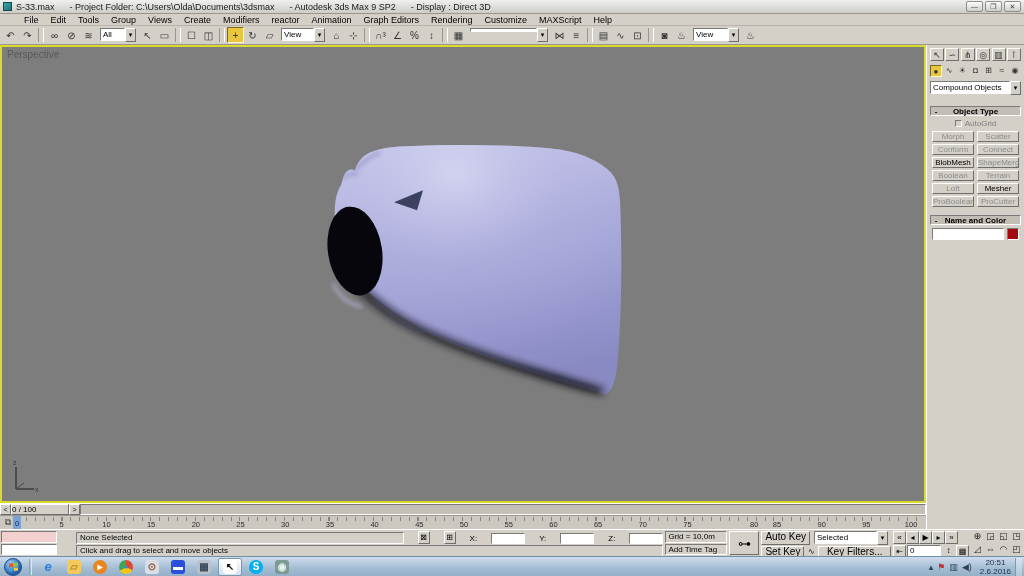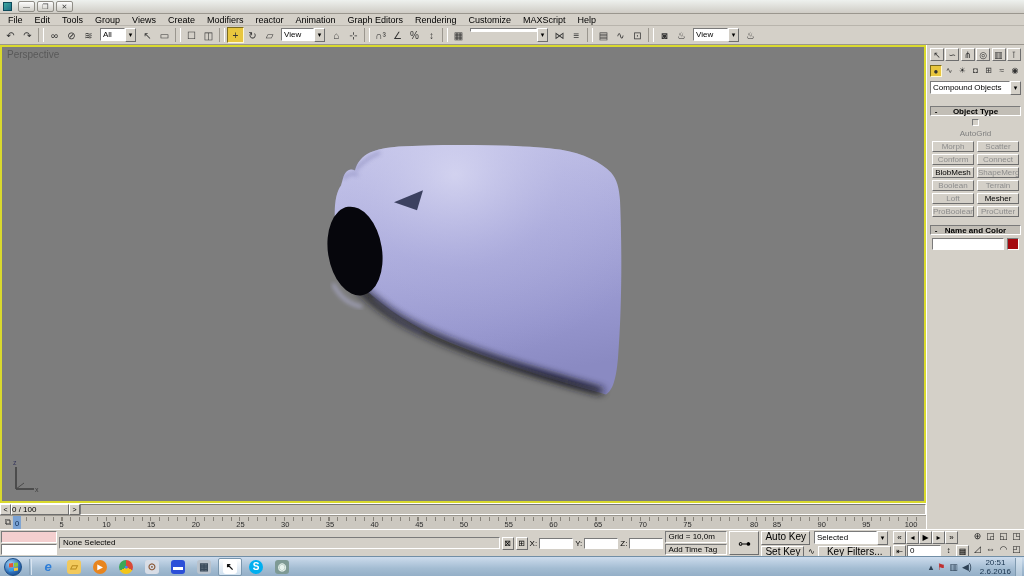--- a/index.html
+++ b/index.html
@@ -10,21 +10,21 @@
   .raised { background:#d4d0c8; border:1px solid; border-color:#ffffff #6e6e6e #6e6e6e #ffffff; }
   .sunkenw { background:#fff; border:1px solid; border-color:#7a7a7a #ffffff #ffffff #7a7a7a; }
 
   
   .titlebar { height:14px; background:linear-gradient(#eef1ee,#cfccc5); display:flex; align-items:center; padding:0 3px; border-bottom:1px solid #9a968e; }
   .app-ico { width:9px; height:9px; background:linear-gradient(135deg,#3ea8a0,#1c6e86); border:1px solid #0d4a5a; margin-right:4px; }
   .title-text { white-space:pre; font-size:9px; color:#1a1a1a; flex:1; overflow:hidden; }
   .winbtn { width:17px; height:11px; margin-left:2px; background:linear-gradient(#fdfdfd,#cfcdc6); border:1px solid #8f8d86; border-radius:2px; font-size:7px; line-height:9px; text-align:center; color:#444; }
 
   
-  .menubar { height:12px; display:flex; align-items:center; padding-left:2px; background:#d4d0c8; border-bottom:1px solid #b8b4ac; }
+  .menubar { height:12px; display:flex; align-items:center; padding-left:18px; background:#d4d0c8; border-bottom:1px solid #b8b4ac; }
   .menu-item { padding:0 6px; font-size:9px; }
 
   
   .toolbar { height:19px; display:flex; align-items:center; background:#d4d0c8; border-bottom:1px solid #9a968e; padding-left:2px; }
   .tb-group { display:flex; align-items:center; }
   .tico { width:17px; height:16px; display:inline-flex; align-items:center; justify-content:center; font-size:10px; color:#333; margin:0 0; }
   .tico.active { background:#e8c63e; border:1px solid; border-color:#7a6a20 #fff8d0 #fff8d0 #7a6a20; }
   .tico.sep { width:6px; border-left:1px solid #9a968e; border-right:1px solid #fff; height:14px; margin:0 2px; }
   .dd { height:14px; display:inline-flex; align-items:flex-start; margin:0 3px; }
   .dd-val { background:#fff; border:1px solid; border-color:#7a7a7a #fff #fff #7a7a7a; font-size:8px; padding:1px 2px; flex:1; overflow:hidden; white-space:nowrap; }
@@ -57,36 +57,36 @@
   .cp-tabs { display:flex; justify-content:space-between; padding:1px 1px 2px 1px; }
   .cp-tab { width:14px; height:13px; font-size:9px; text-align:center; line-height:12px; color:#333; border:1px solid; border-color:#fff #6e6e6e #6e6e6e #fff; background:#d4d0c8; }
   .cp-cats { display:flex; justify-content:space-between; padding:2px 1px 3px 1px; }
   .cp-cat { width:12px; height:12px; font-size:8px; text-align:center; line-height:11px; color:#333; }
   .cp-cat.active { background:#e8c63e; border:1px solid; border-color:#7a6a20 #fff8d0 #fff8d0 #7a6a20; }
   .cp-dd { margin:1px 1px 4px 1px; height:20px; display:flex; }
   .rollout { margin:1px 1px 3px 1px; }
   .ro-head { height:10px; background:#c2beb6; border:1px solid; border-color:#7a7a7a #fff #fff #7a7a7a; display:flex; align-items:center; font-size:8px; font-weight:bold; }
   .ro-minus { width:10px; text-align:center; font-weight:bold; }
   .ro-title { flex:1; text-align:center; padding-right:10px; }
-  .autogrid-row { display:flex; align-items:center; justify-content:center; gap:3px; margin:3px 0 2px 0; color:#7e7e7e; font-size:8px;flex-direction:column; }
+  .autogrid-row { display:flex; align-items:center; justify-content:center; gap:3px; margin:3px 0 2px 0; color:#7e7e7e; font-size:8px; }
   .cb { width:7px; height:7px; background:#d4d0c8; border:1px solid; border-color:#7a7a7a #fff #fff #7a7a7a; }
   .ot-grid { display:grid; grid-template-columns:1fr 1fr; gap:2px 3px; padding:1px 2px 4px 2px; }
   .ot-btn { height:11px; font-size:8px; text-align:center; line-height:9px; background:#d4d0c8; border:1px solid; border-color:#fff #6e6e6e #6e6e6e #fff; color:#000; overflow:hidden; }
   .ot-btn.disabled { color:#8c8c8c; }
   .nc-row { display:flex; gap:3px; padding:3px 2px; }
   .nc-field { flex:1; height:12px; }
   .nc-swatch { width:12px; height:12px; border:1px solid; border-color:#7a7a7a #fff #fff #7a7a7a; }
 
   
   .statusbar { height:27px; background:#d4d0c8; border-top:1px solid #fff; display:flex; align-items:stretch; padding:1px 1px; gap:2px; }
   .sb-boxes { width:56px; display:flex; flex-direction:column; gap:1px; }
   .sb-box { flex:1; }
   .sb-pink { background:#f4cfcf; border:1px solid; border-color:#7a7a7a #fff #fff #7a7a7a; }
   .sb-mid { flex:1; display:flex; flex-direction:column; gap:1px; min-width:0; }
-  .sb-row { flex:1; display:flex; align-items:center; gap:2px; min-width:0; }
+  .sb-row { flex:1; display:flex; align-items:flex-end; gap:14px; min-width:0;margin-left:17px; }
   .sb-field { flex:1; background:#d4d0c8; border:1px solid; border-color:#7a7a7a #fff #fff #7a7a7a; font-size:8px; padding:0 3px; line-height:10px; overflow:hidden; white-space:nowrap; }
   .sb-ico { width:12px; font-size:8px; text-align:center; line-height:11px; }
   .xyz-lab { font-size:8px; line-height:11px; }
   .xyz-field { width:34px; height:11px; font-size:8px; }
   .sb-grid-col { width:62px; display:flex; flex-direction:column; gap:1px; font-size:8px; }
   .sb-gbox { flex:1; border:1px solid; border-color:#7a7a7a #fff #fff #7a7a7a; padding:0 2px; line-height:10px; white-space:nowrap; overflow:hidden; }
   .key-btn { width:30px; display:flex; align-items:center; justify-content:center; font-size:13px; }
   .sb-anim-col { display:flex; flex-direction:column; gap:1px; }
   .anim-row { flex:1; display:flex; gap:1px; }
   .small-btn { font-size:10px; line-height:10px; padding:0 3px; text-align:center; }
@@ -111,20 +111,21 @@
   .clock { text-align:center; font-size:8px; color:#16314b; line-height:9px; margin:0 4px; }
   .show-desktop { width:7px; height:18px; background:linear-gradient(#d6e3ef,#b4c8da); border-left:1px solid #7f9ab0; }
 </style>
 </head>
 <body>
 
 <div class="screen">
 
   <div class="titlebar">
     <span class="app-ico"></span>
+    <span class="title-text">S-33.max      - Project Folder: C:\Users\Olda\Documents\3dsmax      - Autodesk 3ds Max 9 SP2      - Display : Direct 3D</span>
     <span class="winbtn">—</span>
     <span class="winbtn">❐</span>
     <span class="winbtn">✕</span>
   </div>
 
   <div class="menubar">
 
   <span class="menu-item">File</span>
       <span class="menu-item">Edit</span>
       <span class="menu-item">Tools</span>
@@ -376,20 +377,23 @@
         <span class="sb-field">None Selected</span>
         <span class="sb-ico raised">⊠</span>
         <span class="sb-ico raised">⊞</span>
         <span class="xyz-lab">X:</span>
         <span class="xyz-field sunkenw"></span>
         <span class="xyz-lab">Y:</span>
         <span class="xyz-field sunkenw"></span>
         <span class="xyz-lab">Z:</span>
         <span class="xyz-field sunkenw"></span>
       </div>
+      <div class="sb-row">
+        <span class="sb-field">Click and drag to select and move objects</span>
+      </div>
     </div>
     <div class="sb-grid-col">
       <span class="sb-gbox">Grid = 10,0m</span>
       <span class="sb-gbox">Add Time Tag</span>
     </div>
     <span class="key-btn raised">⊶</span>
     <div class="sb-anim-col">
       <div class="anim-row">
         <span class="small-btn raised">Auto Key</span>
         <span class="dd" style="width:74px">

